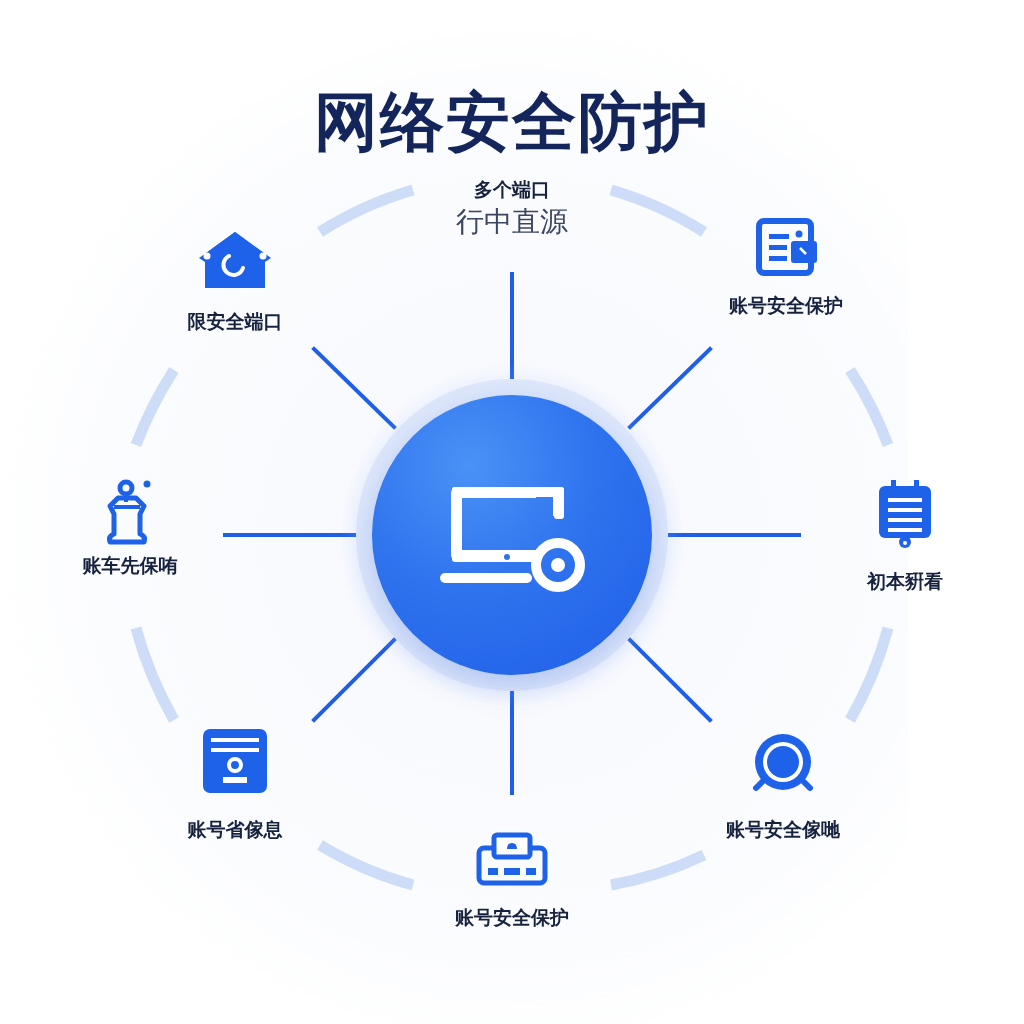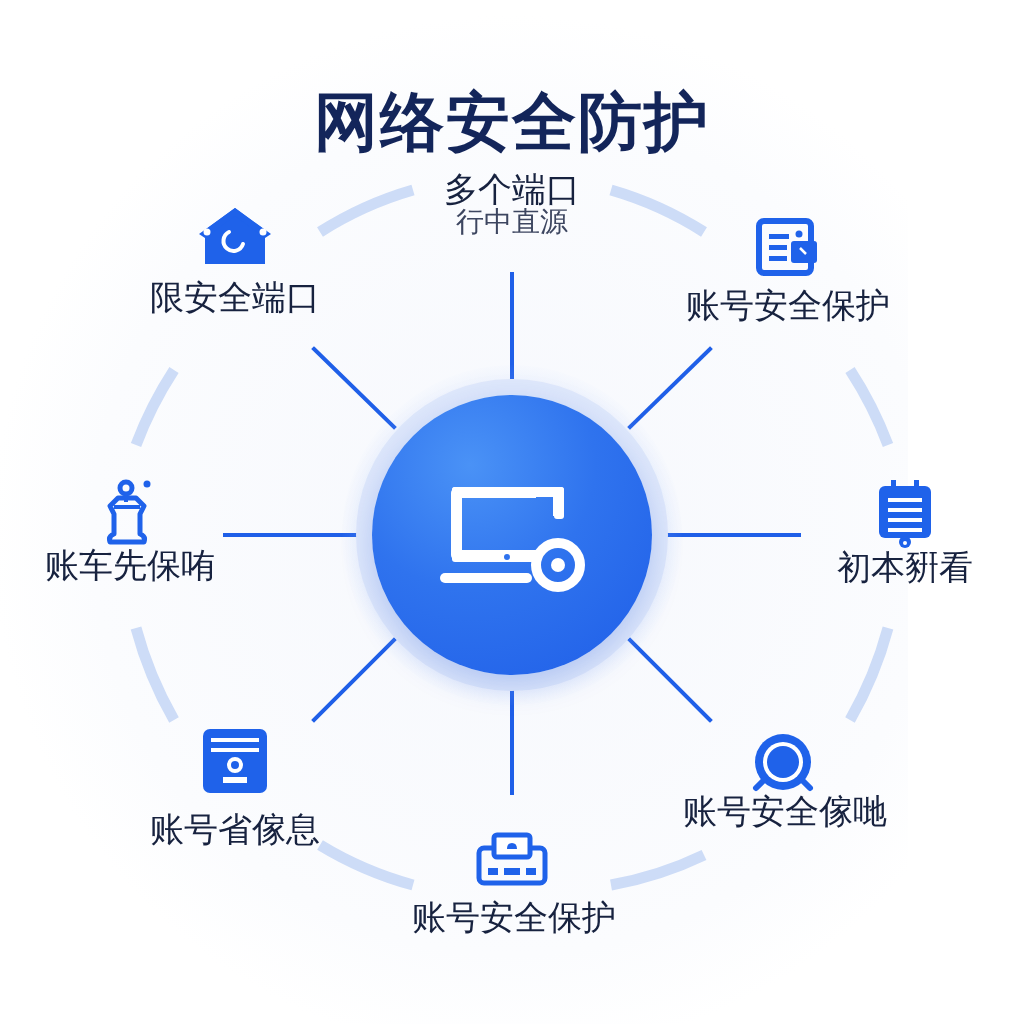--- a/index.html
+++ b/index.html
@@ -48,22 +48,22 @@
       box-shadow: 0 10px 30px rgba(40,90,220,0.25);
     }
     .hub svg { position: absolute; left: 0; top: 0; }
     .node {
       position: absolute;
       text-align: center;
     }
     .node .icon { display: block; margin: 0 auto; }
     .node .label {
       display: block;
-      font-size: 34px;
-      font-weight: normal;
+      font-size: 19px;
+      font-weight: bold;
       color: #17223f;
       line-height: 34px;
       white-space: nowrap;
     }
     .node .sub {
       display: block;
       font-size: 28px;
       color: #3d4660;
       line-height: 32px;
       white-space: nowrap;
@@ -117,21 +117,21 @@
       <circle cx="186" cy="170" r="22" fill="none" stroke="#ffffff" stroke-width="10"></circle>
       <circle cx="186" cy="170" r="7" fill="#ffffff"></circle>
     </svg>
   </div>
 
   <div class="node" style="left:412px; top:172px; width:200px;">
     <span class="label">多个端口</span>
     <span class="sub">行中直源</span>
   </div>
 
-  <div class="node" style="left:135px; top:204px; width:200px;">
+  <div class="node" style="left:135px; top:228px; width:200px;">
     <svg class="icon" width="84" height="64" viewBox="0 0 84 64">
       <path d="M 42 4 L 72 26 L 72 60 L 12 60 L 12 26 Z" fill="#1f62ea"></path>
       <path d="M 42 4 L 78 30 L 72 34 L 42 12 L 12 34 L 6 30 Z" fill="#1f62ea"></path>
       <circle cx="14" cy="28" r="3.5" fill="#ffffff"></circle>
       <circle cx="70" cy="28" r="3.5" fill="#ffffff"></circle>
       <path d="M 36 28 A 10 10 0 1 0 50 40" fill="none" stroke="#ffffff" stroke-width="4" stroke-linecap="round"></path>
     </svg>
     <span class="label" style="margin-top:12px;">限安全端口</span>
   </div>
 
@@ -164,21 +164,21 @@
       <rect x="16" y="2" width="5" height="10" fill="#1f62ea"></rect>
       <rect x="39" y="2" width="5" height="10" fill="#1f62ea"></rect>
       <rect x="4" y="8" width="52" height="52" rx="6" fill="#1f62ea"></rect>
       <rect x="13" y="20" width="34" height="4" fill="#ffffff"></rect>
       <rect x="13" y="30" width="34" height="4" fill="#ffffff"></rect>
       <rect x="13" y="40" width="34" height="4" fill="#ffffff"></rect>
       <rect x="13" y="50" width="34" height="4" fill="#ffffff"></rect>
       <circle cx="30" cy="64" r="6" fill="#1f62ea"></circle>
       <circle cx="30" cy="65" r="2" fill="#ffffff"></circle>
     </svg>
-    <span class="label" style="">初本豣看</span>
+    <span class="label" style="margin-top:14px;">初本豣看</span>
   </div>
 
   <div class="node" style="left:135px; top:728px; width:200px;">
     <svg class="icon" width="66" height="66" viewBox="0 0 66 66">
       <rect x="1" y="1" width="64" height="64" rx="7" fill="#1f62ea"></rect>
       <rect x="9" y="10" width="48" height="4" fill="#ffffff"></rect>
       <rect x="9" y="20" width="48" height="4" fill="#ffffff"></rect>
       <circle cx="33" cy="37" r="6" fill="none" stroke="#ffffff" stroke-width="4"></circle>
       <rect x="21" y="49" width="24" height="6" fill="#ffffff"></rect>
     </svg>
@@ -186,21 +186,21 @@
   </div>
 
   <div class="node" style="left:683px; top:732px; width:200px;">
     <svg class="icon" width="70" height="62" viewBox="0 0 70 62">
       <circle cx="35" cy="30" r="28" fill="#1f62ea"></circle>
       <circle cx="35" cy="30" r="20" fill="#ffffff"></circle>
       <circle cx="35" cy="30" r="16" fill="#1f62ea"></circle>
       <path d="M 16 48 L 8 56" stroke="#1f62ea" stroke-width="6" stroke-linecap="round"></path>
       <path d="M 54 48 L 62 56" stroke="#1f62ea" stroke-width="6" stroke-linecap="round"></path>
     </svg>
-    <span class="label" style="">账号安全傢哋</span>
+    <span class="label" style="margin-top:18px;">账号安全傢哋</span>
   </div>
 
   <div class="node" style="left:412px; top:832px; width:200px;">
     <svg class="icon" width="72" height="54" viewBox="0 0 72 54">
       <rect x="3" y="16" width="66" height="35" rx="5" fill="none" stroke="#1f62ea" stroke-width="5"></rect>
       <rect x="18" y="3" width="36" height="22" rx="3" fill="#ffffff" stroke="#1f62ea" stroke-width="5"></rect>
       <path d="M 31 17 Q 31 11 36 11 Q 41 11 41 17 Z" fill="#1f62ea"></path>
       <rect x="12" y="36" width="10" height="7" fill="#1f62ea"></rect>
       <rect x="28" y="36" width="16" height="7" fill="#1f62ea"></rect>
       <rect x="50" y="36" width="10" height="7" fill="#1f62ea"></rect>

